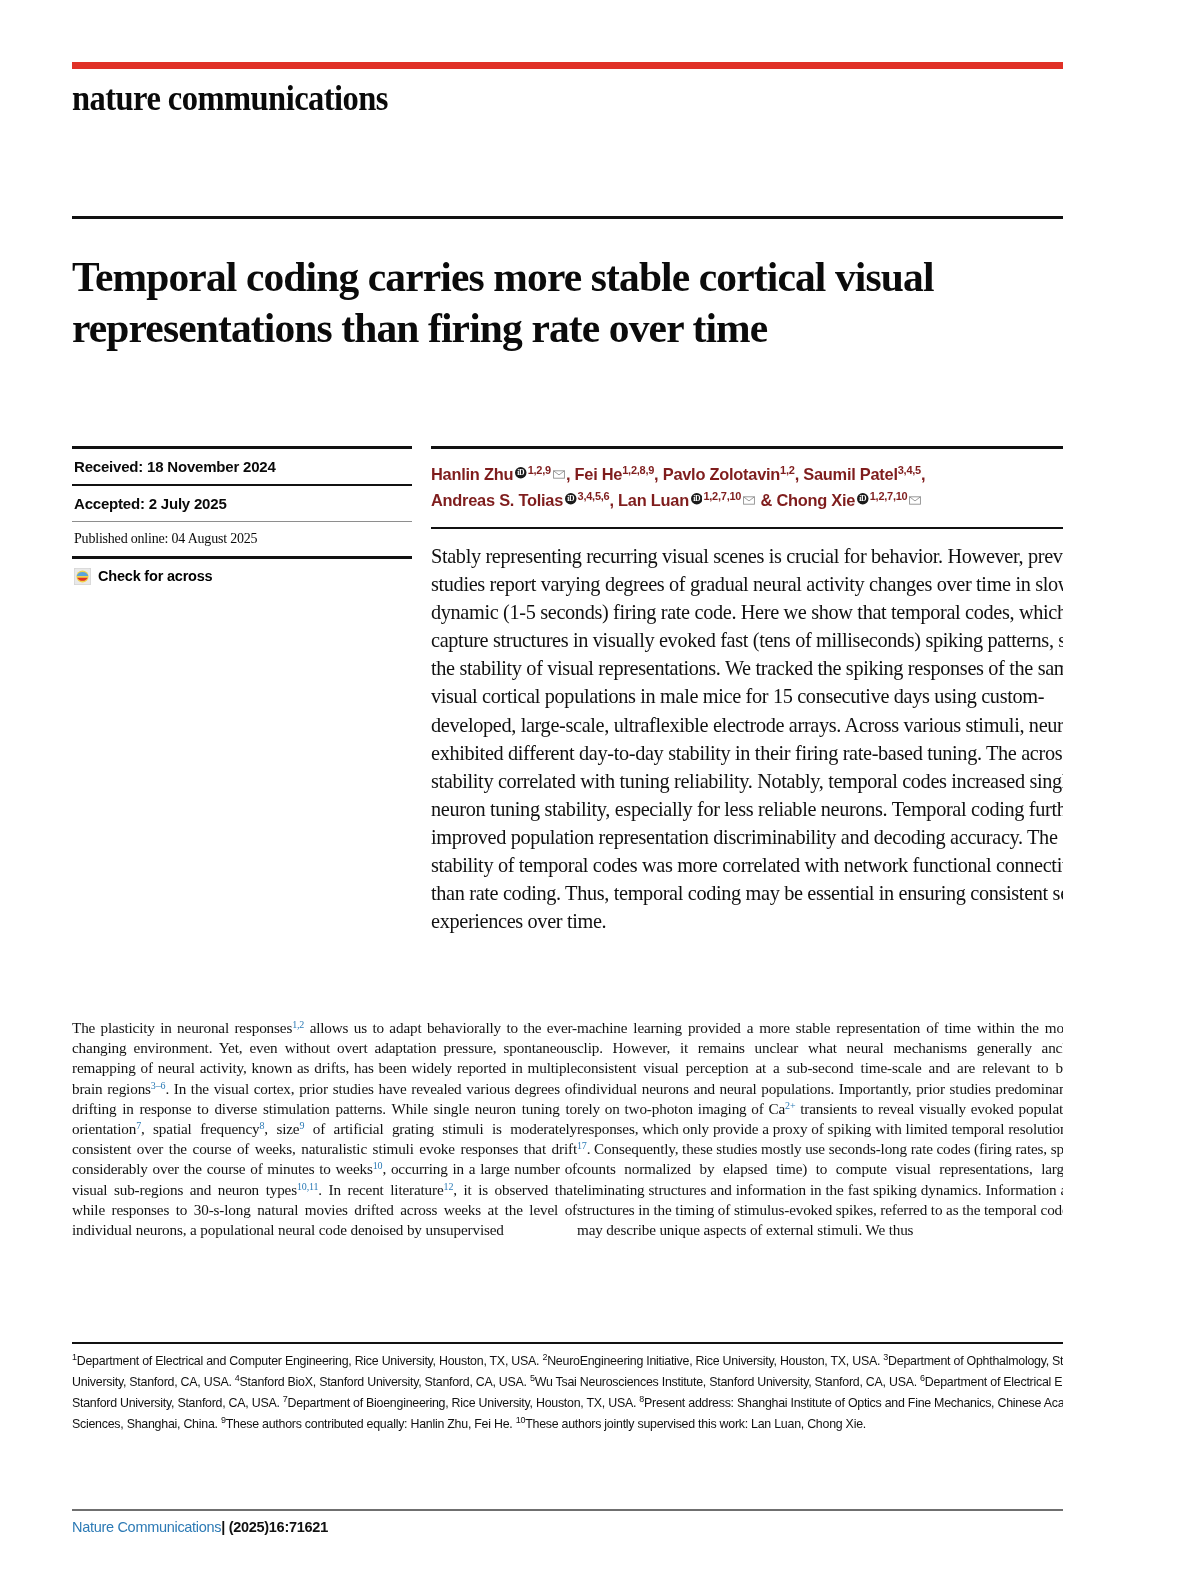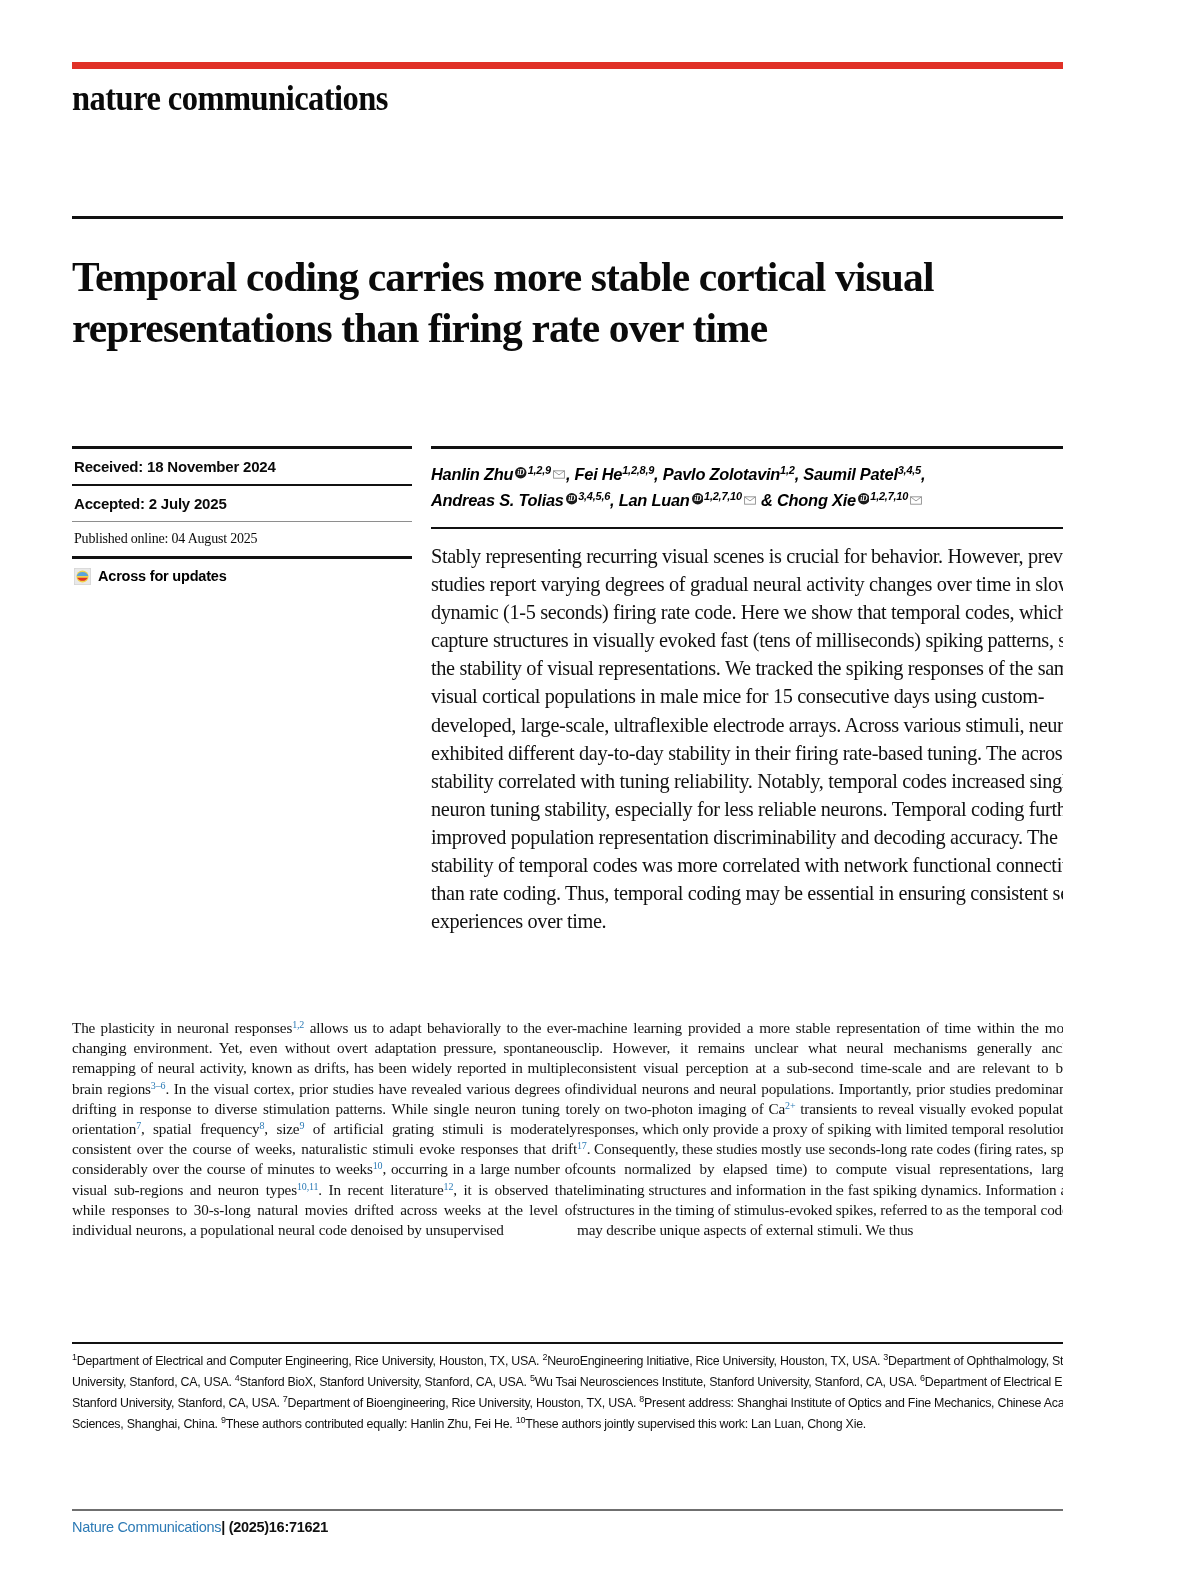--- a/index.html
+++ b/index.html
@@ -154,22 +154,21 @@
     left: 431px;
     top: 446px;
     width: 693px;
   }
   .authors {
     font-size: 16.4px;
     font-weight: 700;
     line-height: 26px;
     letter-spacing: -0.25px;
     padding-top: 12px;
-    color: #000000;
-    font-style: italic;
+    color: #7f1d1d;
   }
   .authors sup {
     font-size: 11px;
     font-weight: 700;
     vertical-align: 0.55em;
     line-height: 0;
   }
   .orcid {
     display: inline-block;
     width: 11.5px;
@@ -329,21 +328,21 @@
     <div class="meta-rule-thin"></div>
     <div class="meta-item serif">Published online: 04 August 2025</div>
     <div class="meta-rule-thick"></div>
     <div class="updates-row">
       <svg class="updates-icon" viewBox="0 0 18 18">
         <rect x="0" y="0" width="18" height="18" rx="2" fill="#e9e9e9" stroke="#c3c3c3" stroke-width="0.8"></rect>
         <circle cx="9" cy="9" r="6.4" fill="#f2d24a"></circle>
         <path d="M2.9 8.6 A6.4 6.4 0 0 1 15.1 8.6 Z" fill="#5ba3db"></path>
         <path d="M3.4 10.2 A6.4 6.4 0 0 0 14.6 10.2 Z" fill="#e03127"></path>
       </svg>
-      <span class="updates-text">Across for updates</span>
+      <span class="updates-text">Check for across</span>
     </div>
   </div>
 
   <div class="right-col">
     <div class="meta-rule-thick"></div>
     <div class="authors">
       <div id="author-line-1">Hanlin Zhu<svg class="orcid" viewBox="0 0 12 12">
             <circle cx="6" cy="6" r="6" fill="#1a1a1a"></circle>
             <text x="6" y="8.8" font-size="8" fill="#fff" text-anchor="middle" font-family="Liberation Serif, serif">iD</text>
           </svg><sup>1,2,9</sup><svg class="env" viewBox="0 0 14 10">

